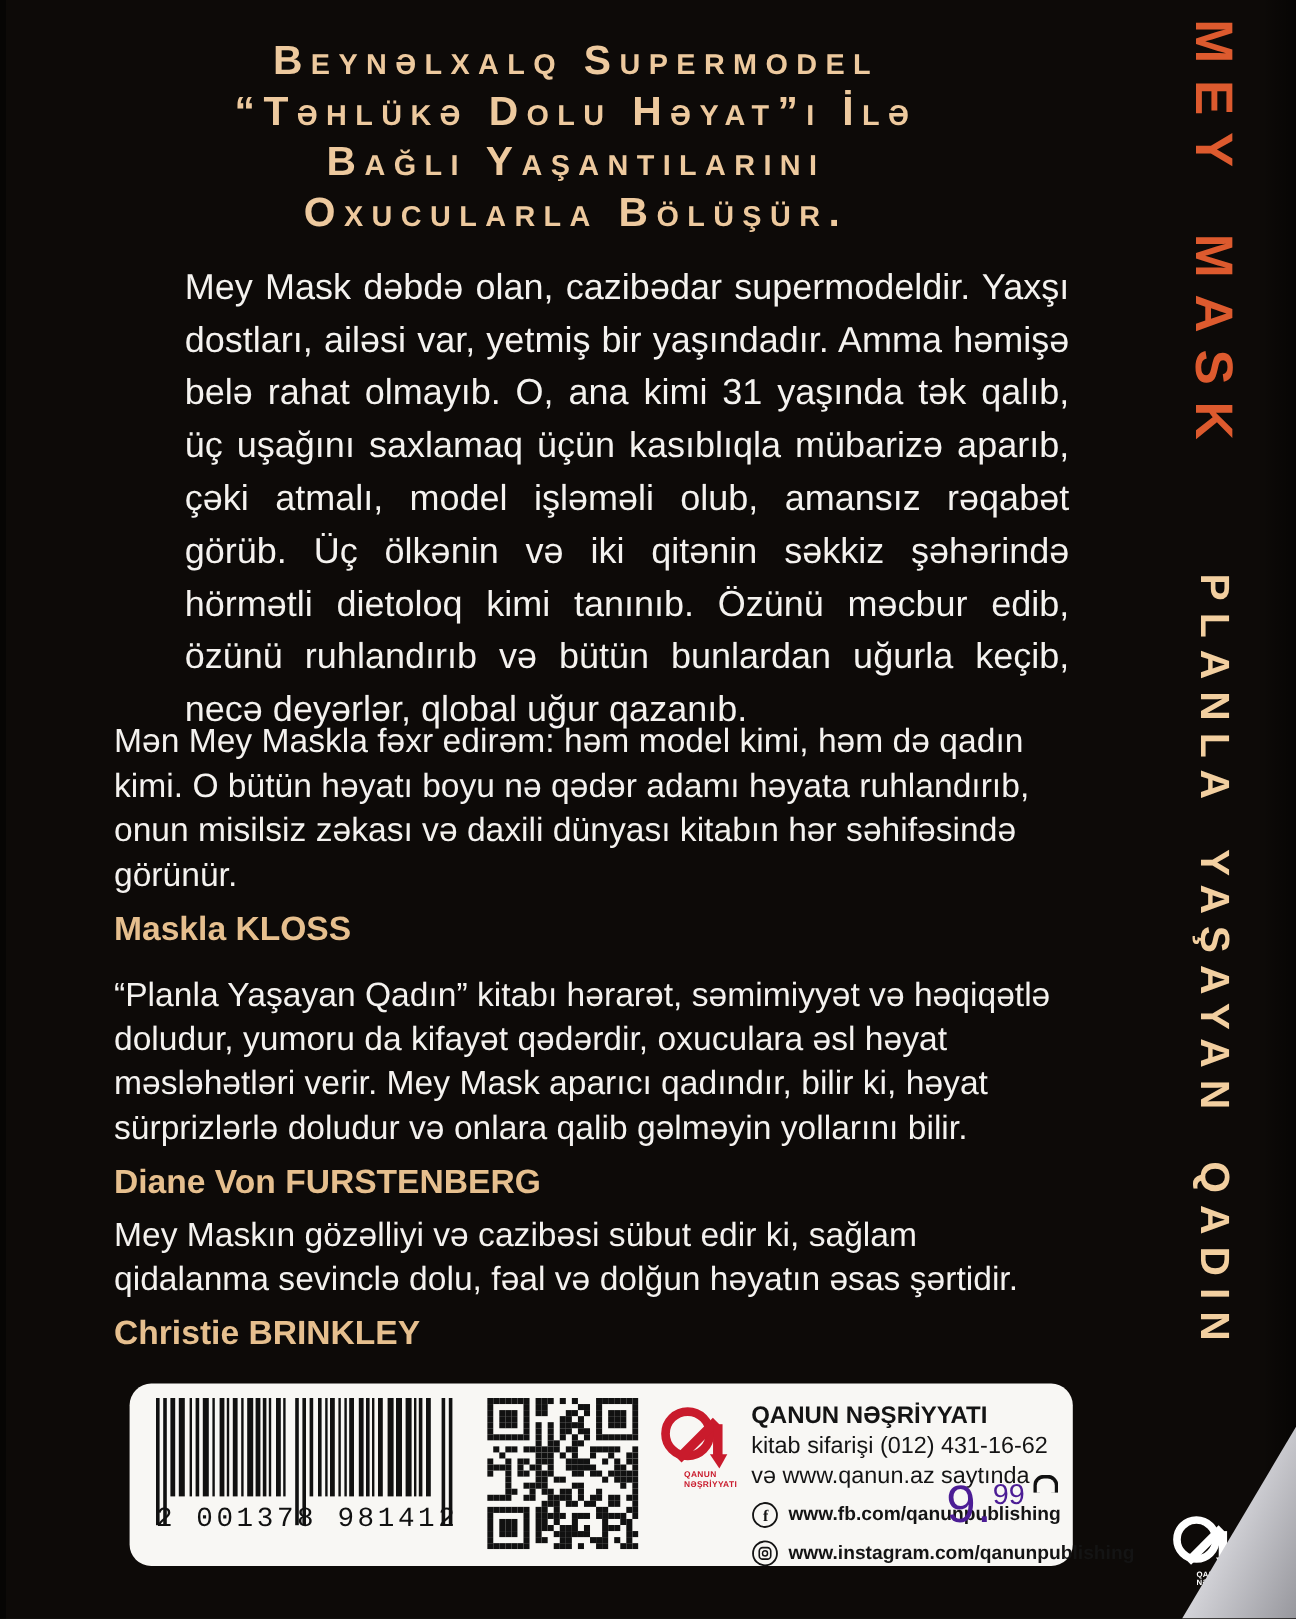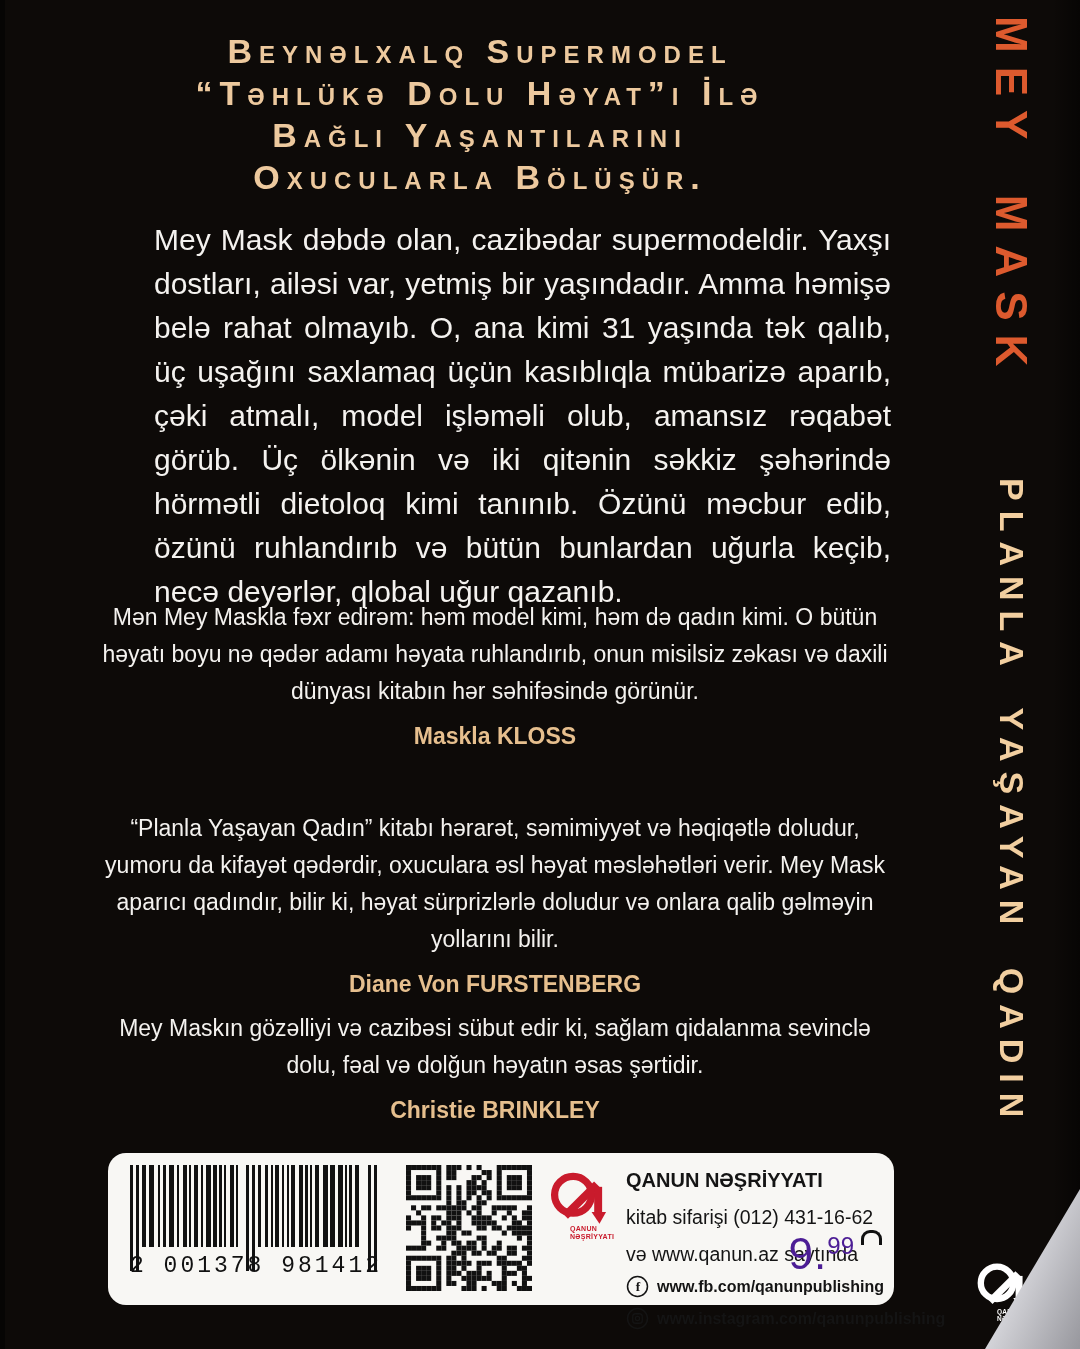--- a/index.html
+++ b/index.html
@@ -9,39 +9,39 @@
   .spine-shade{position:absolute;right:0;top:0;width:28px;height:100%;
                background:linear-gradient(90deg,rgba(0,0,0,0),rgba(0,0,0,.5));}
   
   .tagline{position:absolute;left:10px;top:6px;width:940px;text-align:center;
            color:var(--tagline,#edc99e);font-weight:bold;font-variant:small-caps;
            font-size:34px;line-height:42px;letter-spacing:7px;white-space:pre-line;margin-top:24px;}
   
   .synopsis{position:absolute;left:140px;top:188px;width:737px;color:var(--body-text,#f4f2ef);
             font-size:30px;line-height:44px;text-align:justify;margin-left:14px;}
   
-  .quote{position:absolute;left:95px;width:800px;text-align:center;
-         color:var(--body-text,#f4f2ef);font-size:23px;line-height:37px;}
+  .quote{position:absolute;left:95px;width:800px;text-align:left;
+         color:var(--body-text,#f4f2ef);font-size:28px;line-height:37px;}
   .quote .author{margin-top:8px;font-weight:bold;color:var(--author-name,#e6bf8e);}
   .q1{top:599px}.q2{top:810px}.q3{top:1010px}
   
   .info-box{position:absolute;left:108px;top:1153px;width:786px;height:152px;
             background:#f8f7f4;border-radius:18px;color:#141414;}
   .barcode{position:absolute;left:20px;top:12px;width:256px;height:128px;}
   .barcode svg{display:block;}
   .barcode-digits{position:absolute;left:0;top:88px;width:100%;text-align:center;
                   font-family:"Liberation Mono",monospace;font-size:23px;letter-spacing:3px;
                   color:#111;white-space:nowrap;}
   .qr{position:absolute;left:298px;top:12px;width:126px;height:126px;}
   .pub-logo{position:absolute;left:440px;top:18px;width:70px;color:var(--logo-red,#c91b2c);}
   .logo-cap{font-size:7px;font-weight:bold;line-height:7.5px;letter-spacing:.3px;
             text-align:left;margin:-16px 0 0 22px;white-space:pre-line;}
   .pub-text{position:absolute;left:518px;top:16px;}
   .pub-name{font-weight:bold;font-size:20px;}
-  .pub-line{font-size:19.5px;margin-top:14px;}
+  .pub-line{font-size:19.5px;margin-top:2px;}
   .social{display:flex;align-items:center;gap:8px;margin-top:9px;font-weight:bold;font-size:16px;}
   .social svg{flex:none;}
   .price{position:absolute;right:12px;top:76px;color:#4c1d95;white-space:nowrap;}
   .price .int{font-size:44px;letter-spacing:1px;}
   .price .sup{font-size:24px;position:relative;top:-15px;}
   .manat{display:inline-block;width:15px;height:12px;border:3px solid #111;border-bottom:none;
          border-radius:9px 9px 0 0;position:relative;top:-24px;margin-left:7px;}
   
   .spine-author{position:absolute;left:986px;top:16px;writing-mode:vertical-rl;
                 color:var(--spine-author,#dd5a2e);font-weight:bold;font-size:44px;

